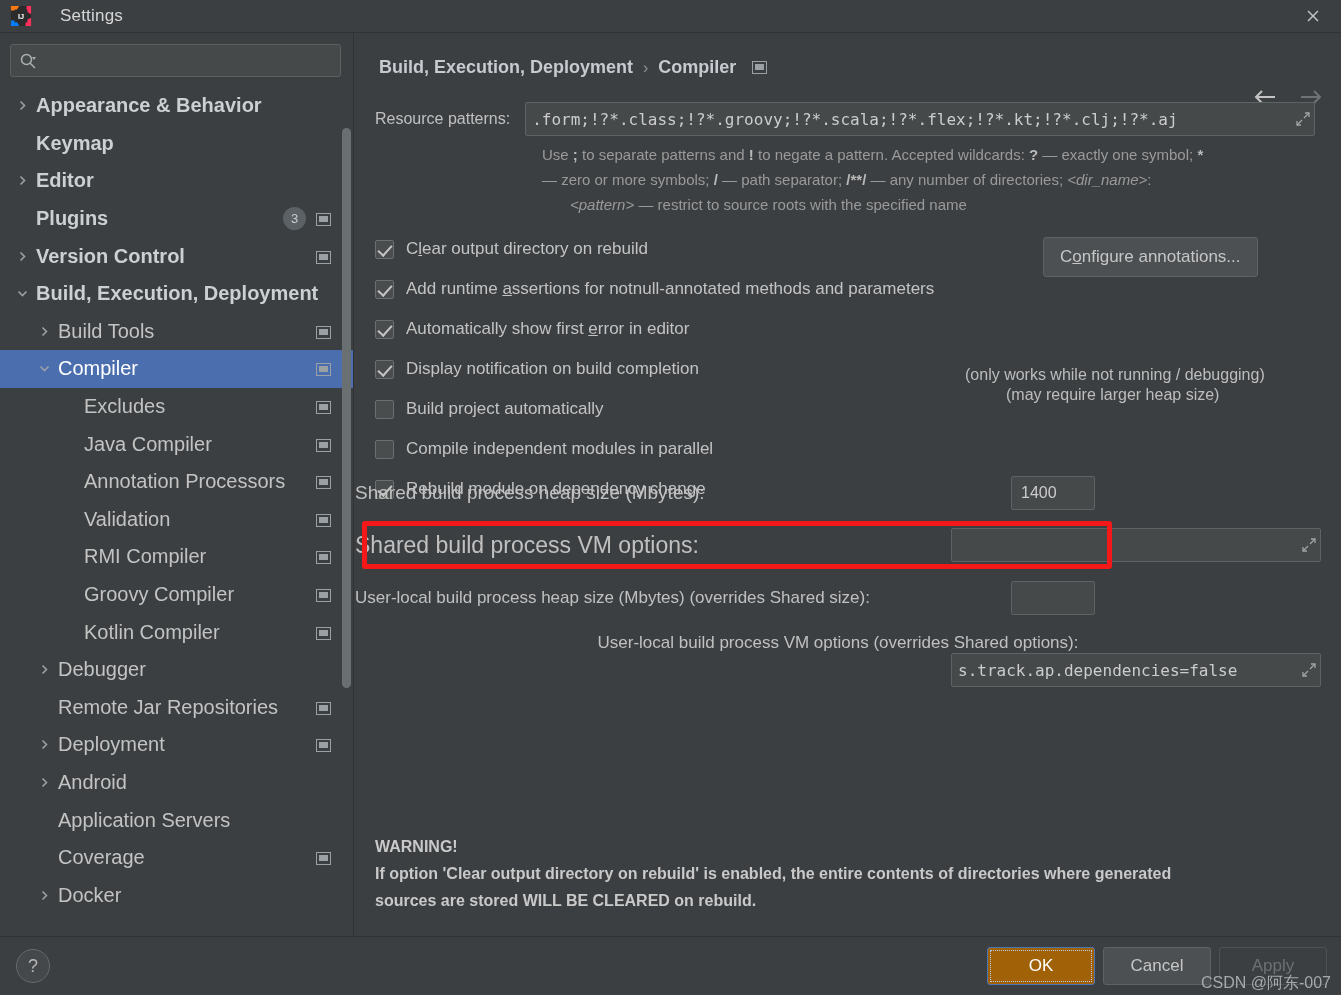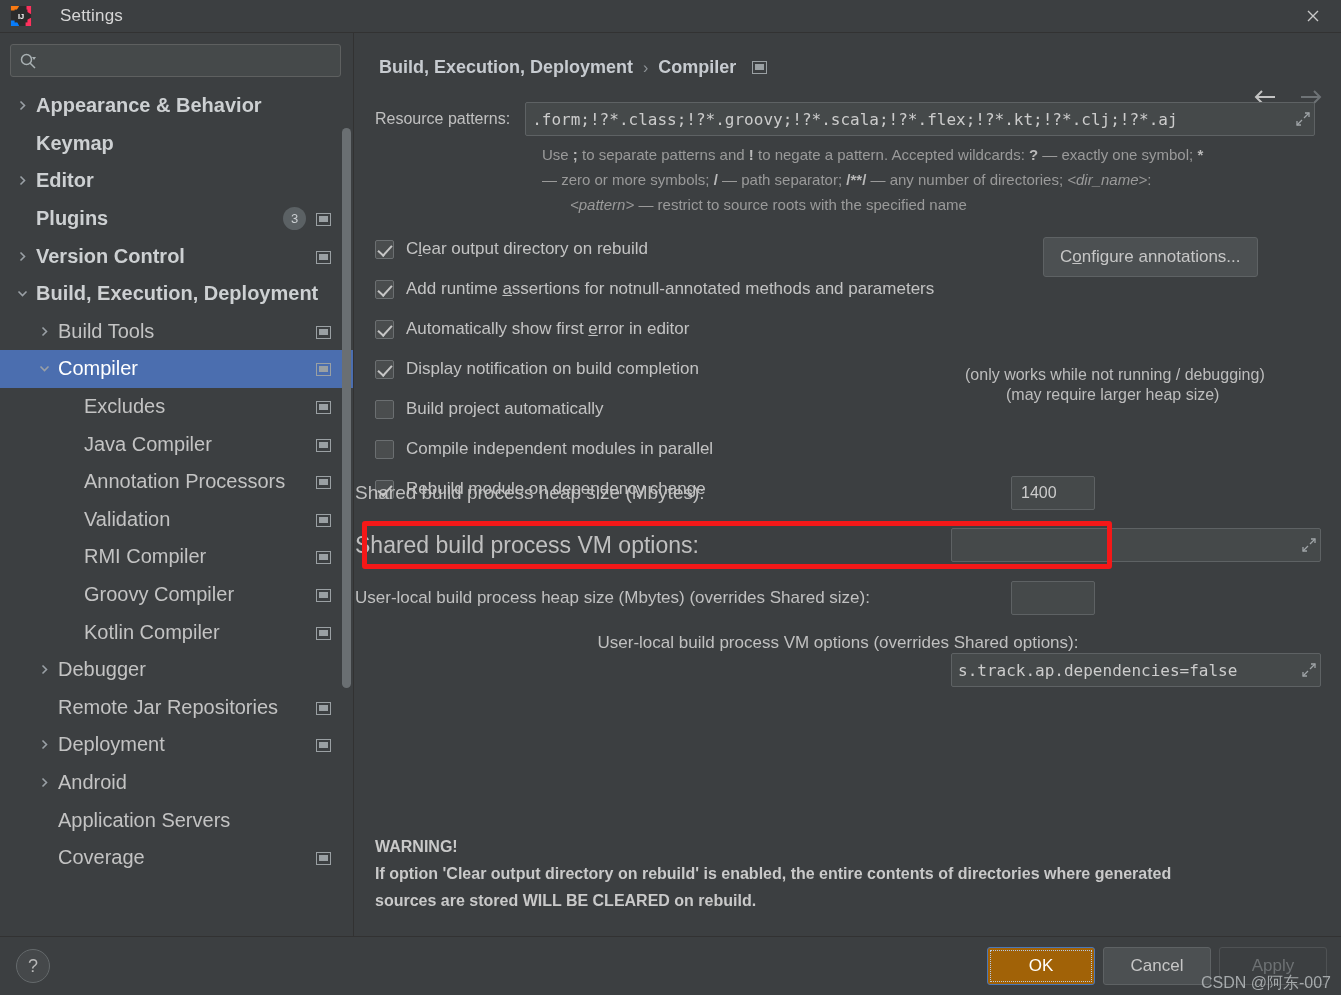--- a/index.html
+++ b/index.html
@@ -468,20 +468,29 @@
             <path d="M3.5 1.5 L7.5 5.5 L3.5 9.5"></path>
           </svg>
         </span>
         <span class="tree-label">Coverage</span>
         <span class="row-right">
           <span class="scope-icon"><svg width="15" height="13" viewBox="0 0 15 13">
               <rect x="0.5" y="0.5" width="14" height="12" fill="none" stroke="#9aa0a3"></rect>
               <rect x="3" y="3" width="9" height="6" fill="#9aa0a3"></rect>
             </svg></span>
         </span>
+      </div>
+      <div class="tree-row lvl1">
+        <span class="twisty">
+          <svg viewBox="0 0 11 11" fill="none" stroke="currentColor" stroke-width="1.6">
+            <path d="M3.5 1.5 L7.5 5.5 L3.5 9.5"></path>
+          </svg>
+        </span>
+        <span class="tree-label">Docker</span>
+        <span class="row-right"></span>
       </div>
     </div>
   <div id="side-scroll"></div>
 </div>
 
 <div id="main">
 
   <div id="breadcrumb">
     <span>Build, Execution, Deployment</span>
     <span class="sep">›</span>

